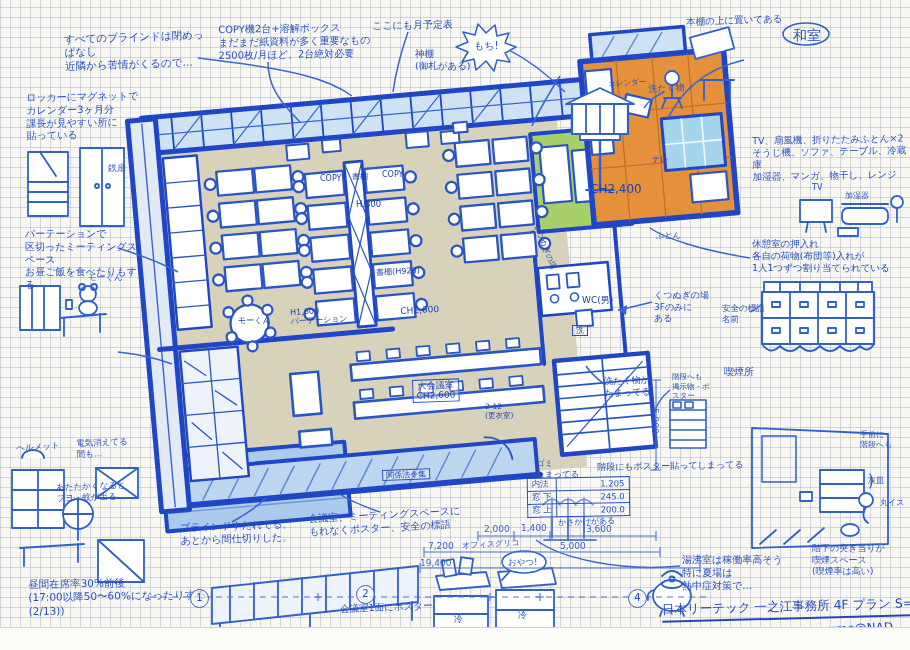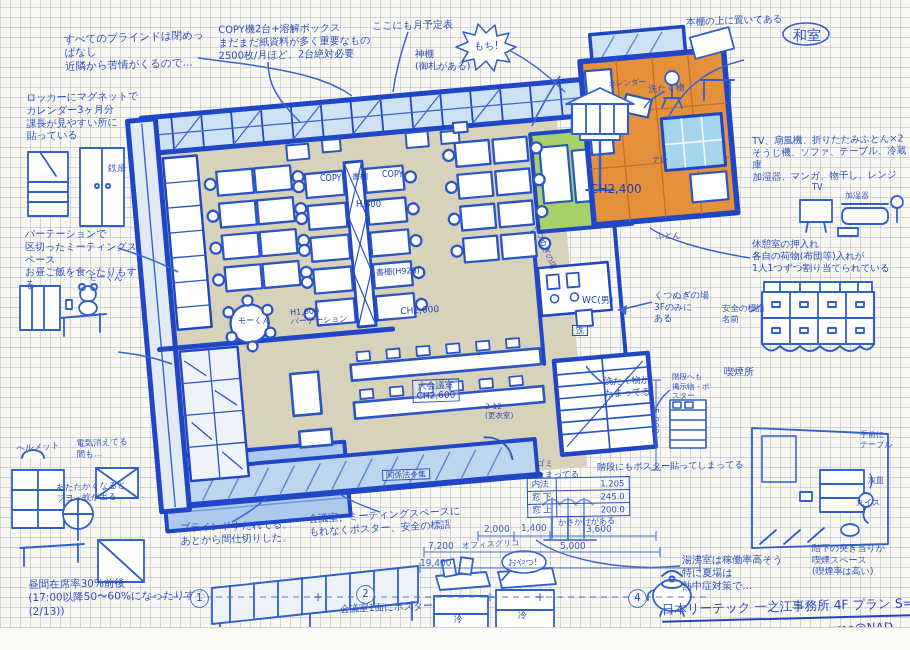--- a/index.html
+++ b/index.html
@@ -523,23 +523,23 @@
 <div class="note" style="left:608px;top:79px;font-size:7.5px;transform:rotate(-3deg)">カレンダー</div>
 <div class="note" style="left:812px;top:183px;font-size:8px">TV</div>
 <div class="note" style="left:845px;top:191px;font-size:8px">加湿器</div>
 <div class="note" style="left:752px;top:238px;width:160px;font-size:9.5px">休憩室の押入れ
 各自の荷物(布団等)入れが
 1人1つずつ割り当てられている</div>
 <div class="note" style="left:722px;top:303px;width:46px;font-size:8.5px">安全の標語
 名前</div>
 <div class="note" style="left:724px;top:366px;font-size:10px">喫煙所</div>
 <div class="note" style="left:860px;top:430px;width:44px;font-size:8px">手前に
-テーブル</div>
+階段へも</div>
 <div class="note" style="left:868px;top:476px;font-size:8px">灰皿</div>
-<div class="note" style="left:856px;top:498px;font-size:8px">丸イス</div>
+<div class="note" style="left:880px;top:498px;font-size:8px">丸イス</div>
 <div class="note" style="left:682px;top:554px;width:130px;font-size:10px">湯沸室は稼働率高そう
 特に夏場は
 熱中症対策で…</div>
 <div class="note" style="left:812px;top:543px;width:98px;font-size:9px">階下の突き当りが
 喫煙スペース
 (喫煙率は高い)</div>
 <div class="note" style="left:597px;top:462px;width:160px;font-size:9px;transform:rotate(-1deg)">階段にもポスター貼ってしまってる</div>
 <div class="note" style="left:672px;top:372px;width:42px;font-size:7.5px">階段へも
 掲示物・ポスター</div>
 <div class="note" style="left:604px;top:376px;width:62px;font-size:9px;transform:rotate(-2deg)">洗たく物が

